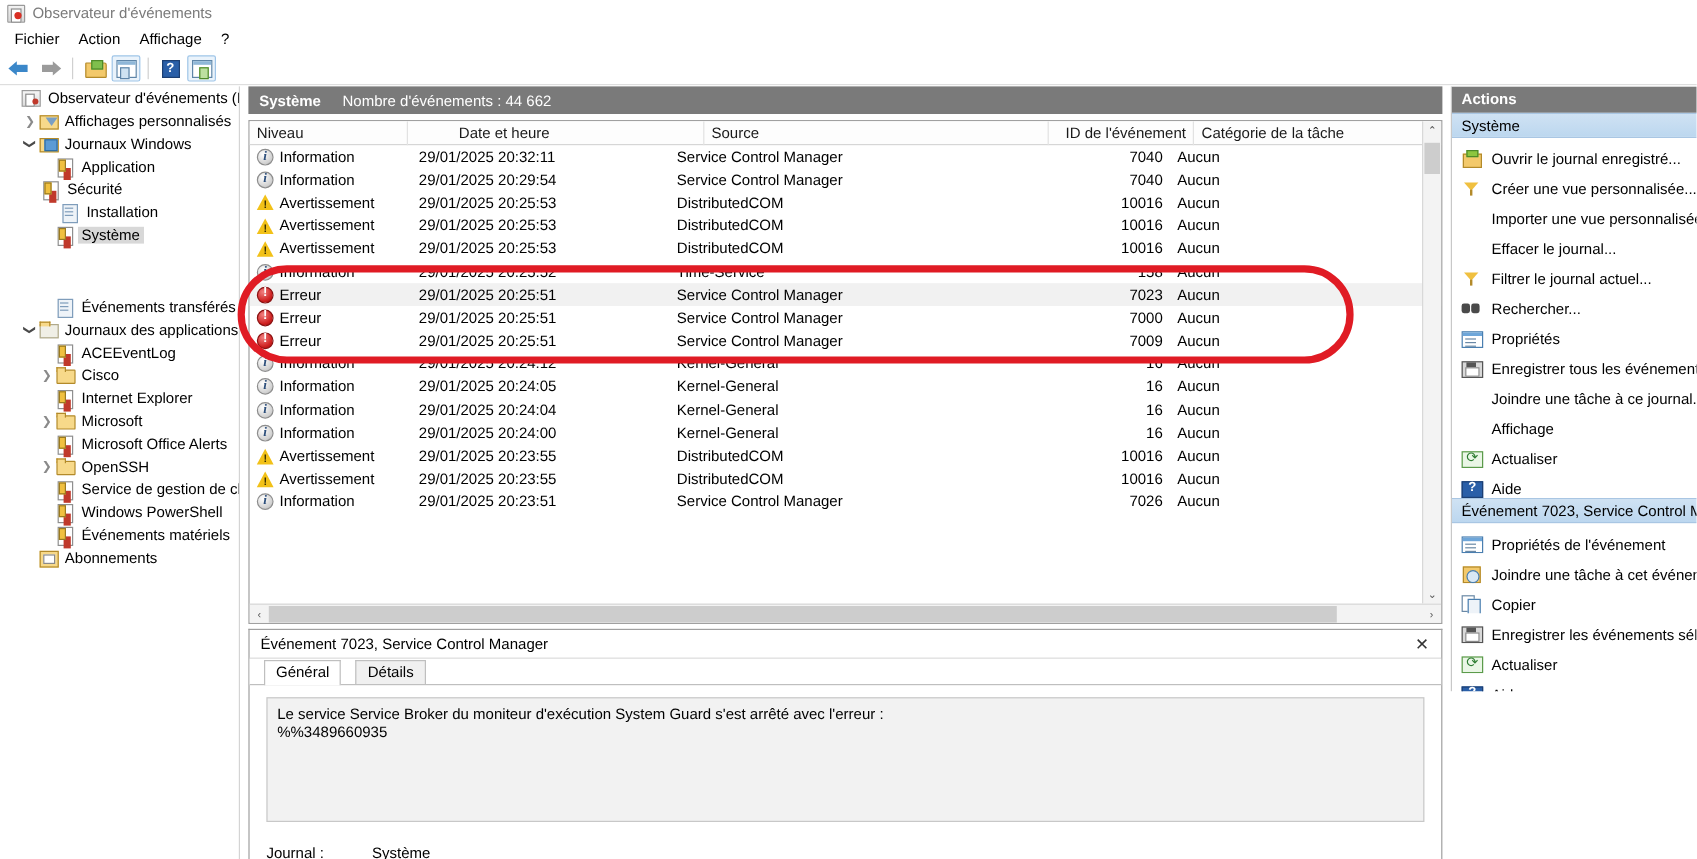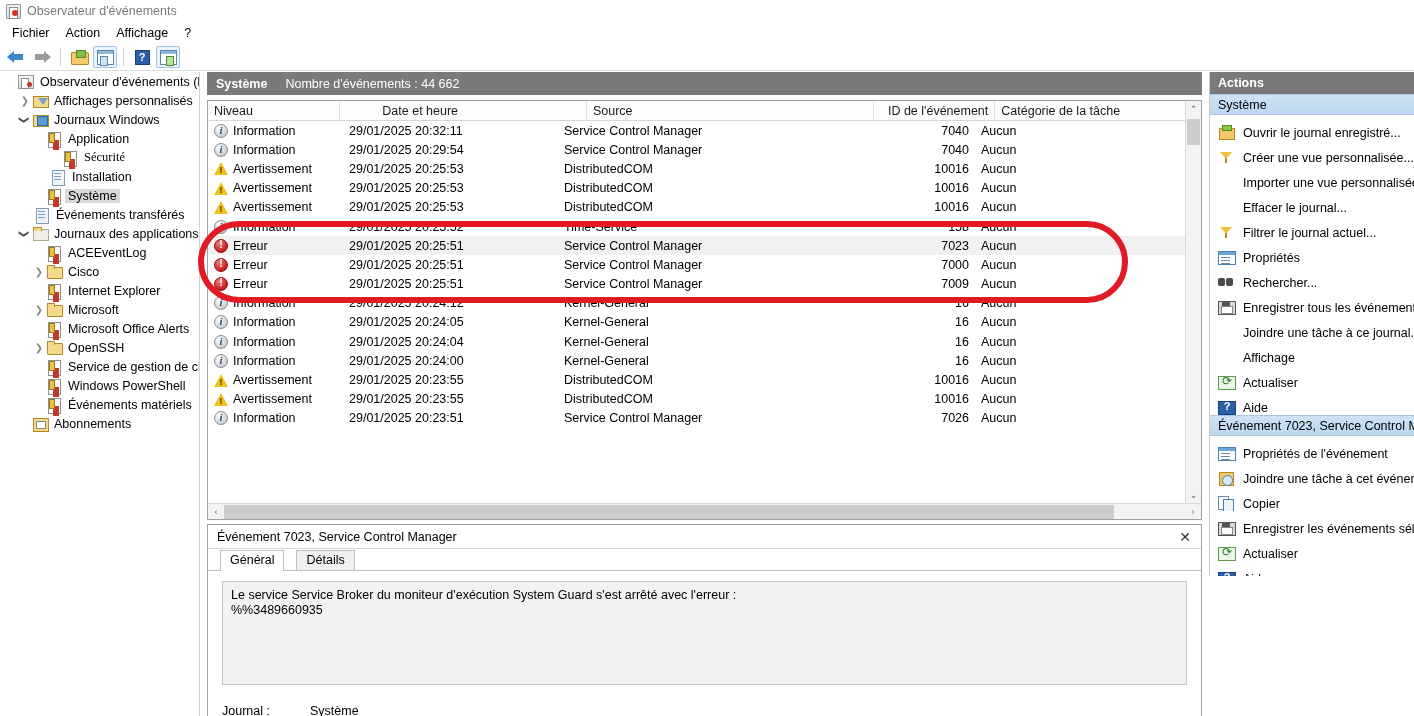--- a/index.html
+++ b/index.html
@@ -359,36 +359,36 @@
         <div class="tree-row" style="padding-left: 18px;">
           <span class="twisty open" style="transform: rotate(90deg);">❯</span>
           <span class="ico folderwin"></span>
           <span class="tlabel">Journaux Windows</span>
         </div>
         <div class="tree-row" style="padding-left: 32px;">
           <span class="tgap"></span>
           <span class="ico evlogdot"></span>
           <span class="tlabel">Application</span>
         </div>
-        <div class="tree-row" style="padding-left: 48px; font-family: Liberation Serif, serif;">
+        <div class="tree-row" style="padding-left: 20px;">
           <span class="tgap"></span>
           <span class="ico evlogdot"></span>
           <span class="tlabel">Sécurité</span>
         </div>
         <div class="tree-row" style="padding-left: 36px;">
           <span class="tgap"></span>
           <span class="ico plain"></span>
           <span class="tlabel">Installation</span>
         </div>
         <div class="tree-row selected" style="padding-left: 32px;">
           <span class="tgap"></span>
           <span class="ico evlogdot"></span>
           <span class="tlabel">Système</span>
         </div>
-        <div class="tree-row" style="padding-left: 20px;">
+        <div class="tree-row" style="padding-left: 32px; margin-top: 41px;">
           <span class="tgap"></span>
           <span class="ico plain"></span>
           <span class="tlabel">Événements transférés</span>
         </div>
         <div class="tree-row" style="padding-left: 18px;">
           <span class="twisty open" style="transform: rotate(90deg);">❯</span>
           <span class="ico folderapps"></span>
           <span class="tlabel">Journaux des applications et de</span>
         </div>
         <div class="tree-row" style="padding-left: 32px;">
@@ -680,28 +680,28 @@
         </div>
         <div class="act-item">
           <span class="act-ico "></span>
           <span>Effacer le journal...</span>
         </div>
         <div class="act-item">
           <span class="act-ico ai-filter"></span>
           <span>Filtrer le journal actuel...</span>
         </div>
         <div class="act-item">
+          <span class="act-ico ai-find"></span>
+          <span>Rechercher...</span>
+        </div>
+        <div class="act-item">
           <span class="act-ico ai-props"></span>
           <span>Propriétés</span>
         </div>
         <div class="act-item">
-          <span class="act-ico ai-find"></span>
-          <span>Rechercher...</span>
-        </div>
-        <div class="act-item">
           <span class="act-ico ai-save"></span>
           <span>Enregistrer tous les événements s</span>
         </div>
         <div class="act-item">
           <span class="act-ico "></span>
           <span>Joindre une tâche à ce journal...</span>
         </div>
         <div class="act-item">
           <span class="act-ico "></span>
           <span>Affichage</span>

